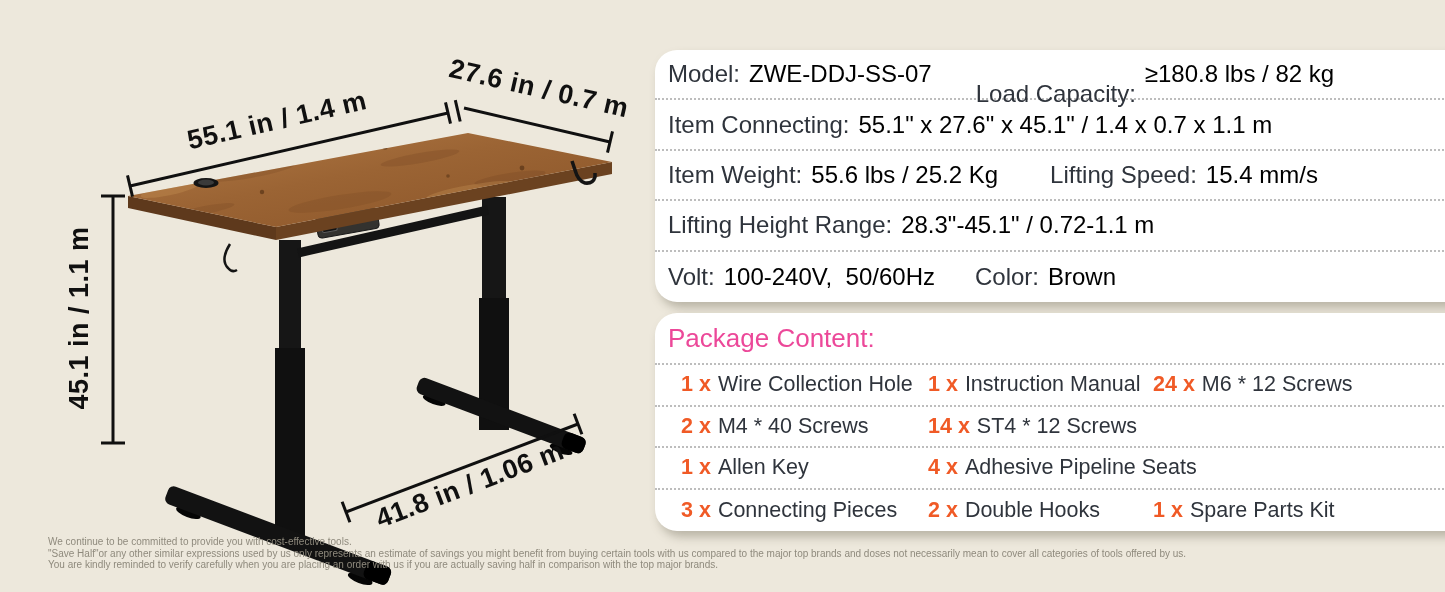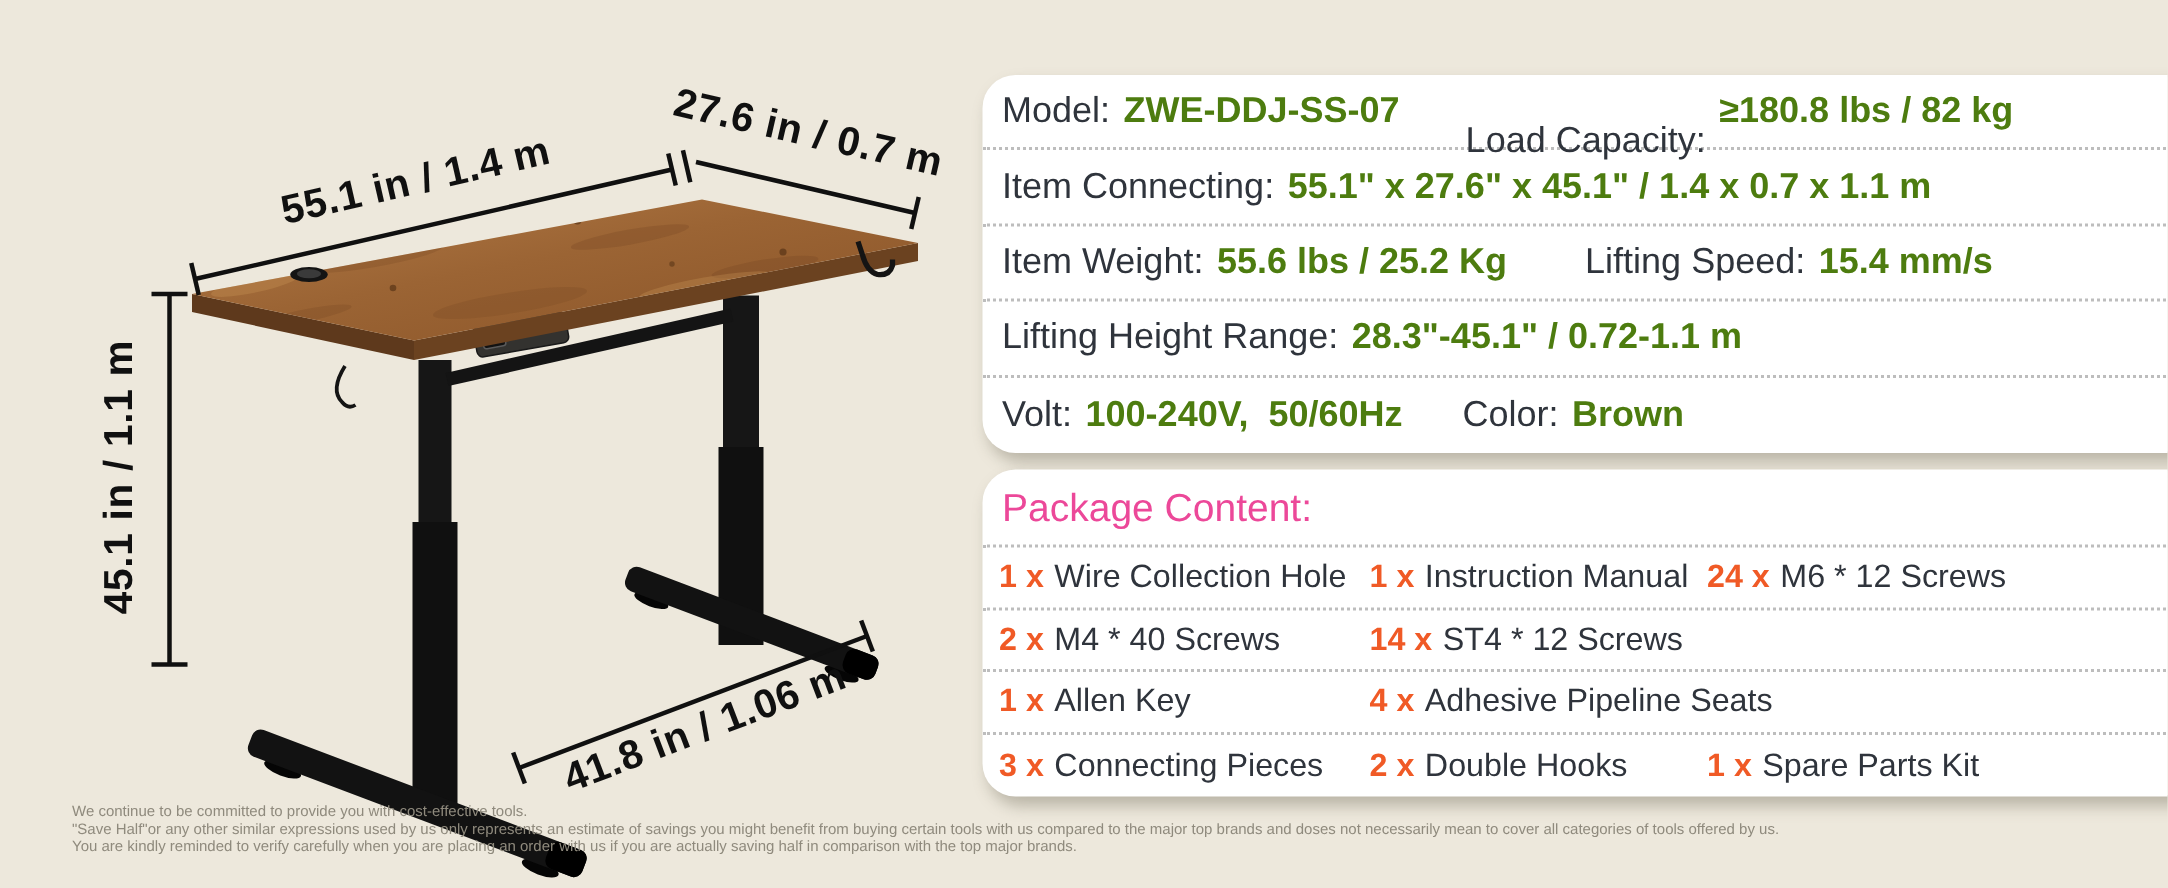--- a/index.html
+++ b/index.html
@@ -19,33 +19,33 @@
     box-sizing:border-box;
   }
   .panel-specs{top:50px;height:252px;}
   .panel-package{top:313px;height:218px;}
   .spec-row{
     height:50.4px;display:flex;align-items:center;
     padding-left:13px;font-size:24px;color:#2F343C;white-space:nowrap;
   }
   .spec-row.sep{border-bottom:2px dotted #BDBDBD;box-sizing:border-box;}
   .lbl{color:#2F343C;margin-right:9px;}
-  .val{color:#4d7c0f;font-weight:bold;}
+  .val{color:#000000;font-weight:normal;}
   .g44{margin-left:44px;margin-top:39px;} .g52{margin-left:52px;} .g40{margin-left:40px;}
   .pkg-title{
     height:52px;display:flex;align-items:center;padding-left:13px;
     font-size:26px;color:#ec4899;border-bottom:2px dotted #BDBDBD;box-sizing:border-box;
   }
   .pkg-row{
     height:41.5px;display:grid;grid-template-columns:247px 225px 1fr;
     align-items:center;padding-left:11px;font-size:21.5px;color:#2F343C;
     box-sizing:border-box;white-space:nowrap;
   }
   .pkg-row.sep{border-bottom:2px dotted #BDBDBD;}
-  .qty{color:#F05A26;font-weight:bold;margin-right:7px;}
+  .qty{color:#F05A26;font-weight:bold;margin-right:7px;margin-left:15px;}
   
   .disclaimer{
     position:absolute;left:48px;top:536px;width:1360px;
     font-size:10px;line-height:11.5px;color:#8F8A7D;
   }
 </style>
 </head>
 <body>
 
 <div class="desk-area">

